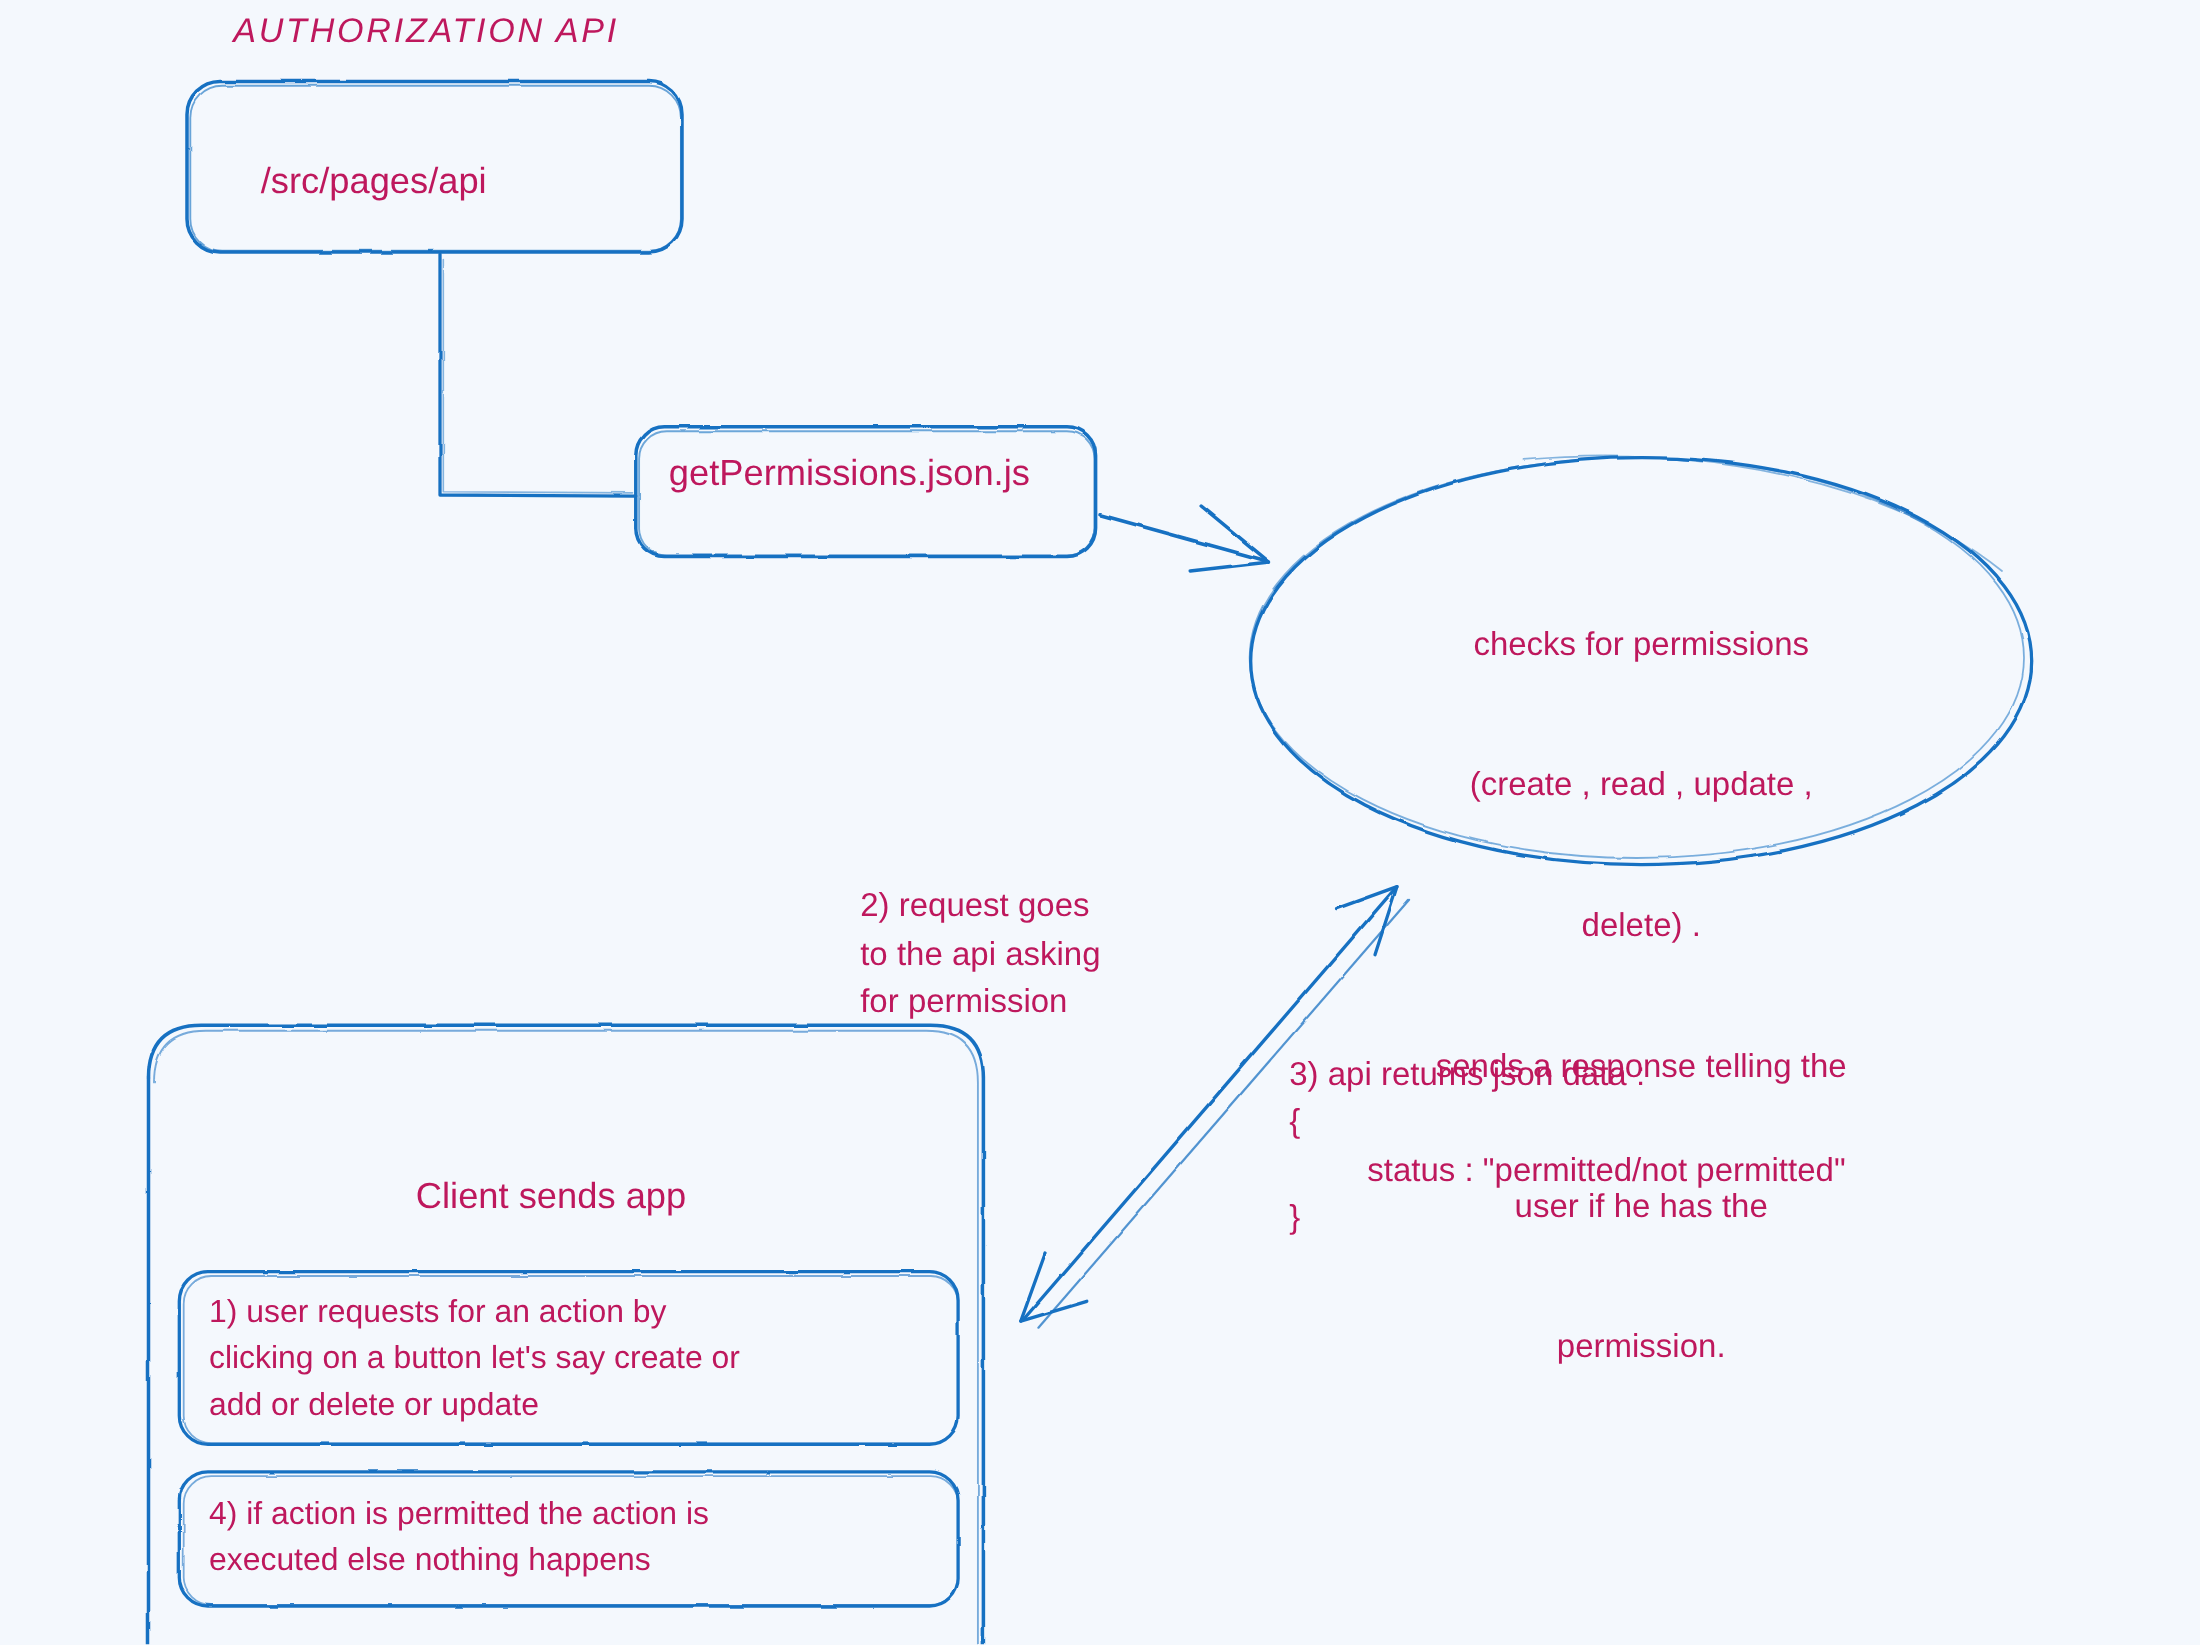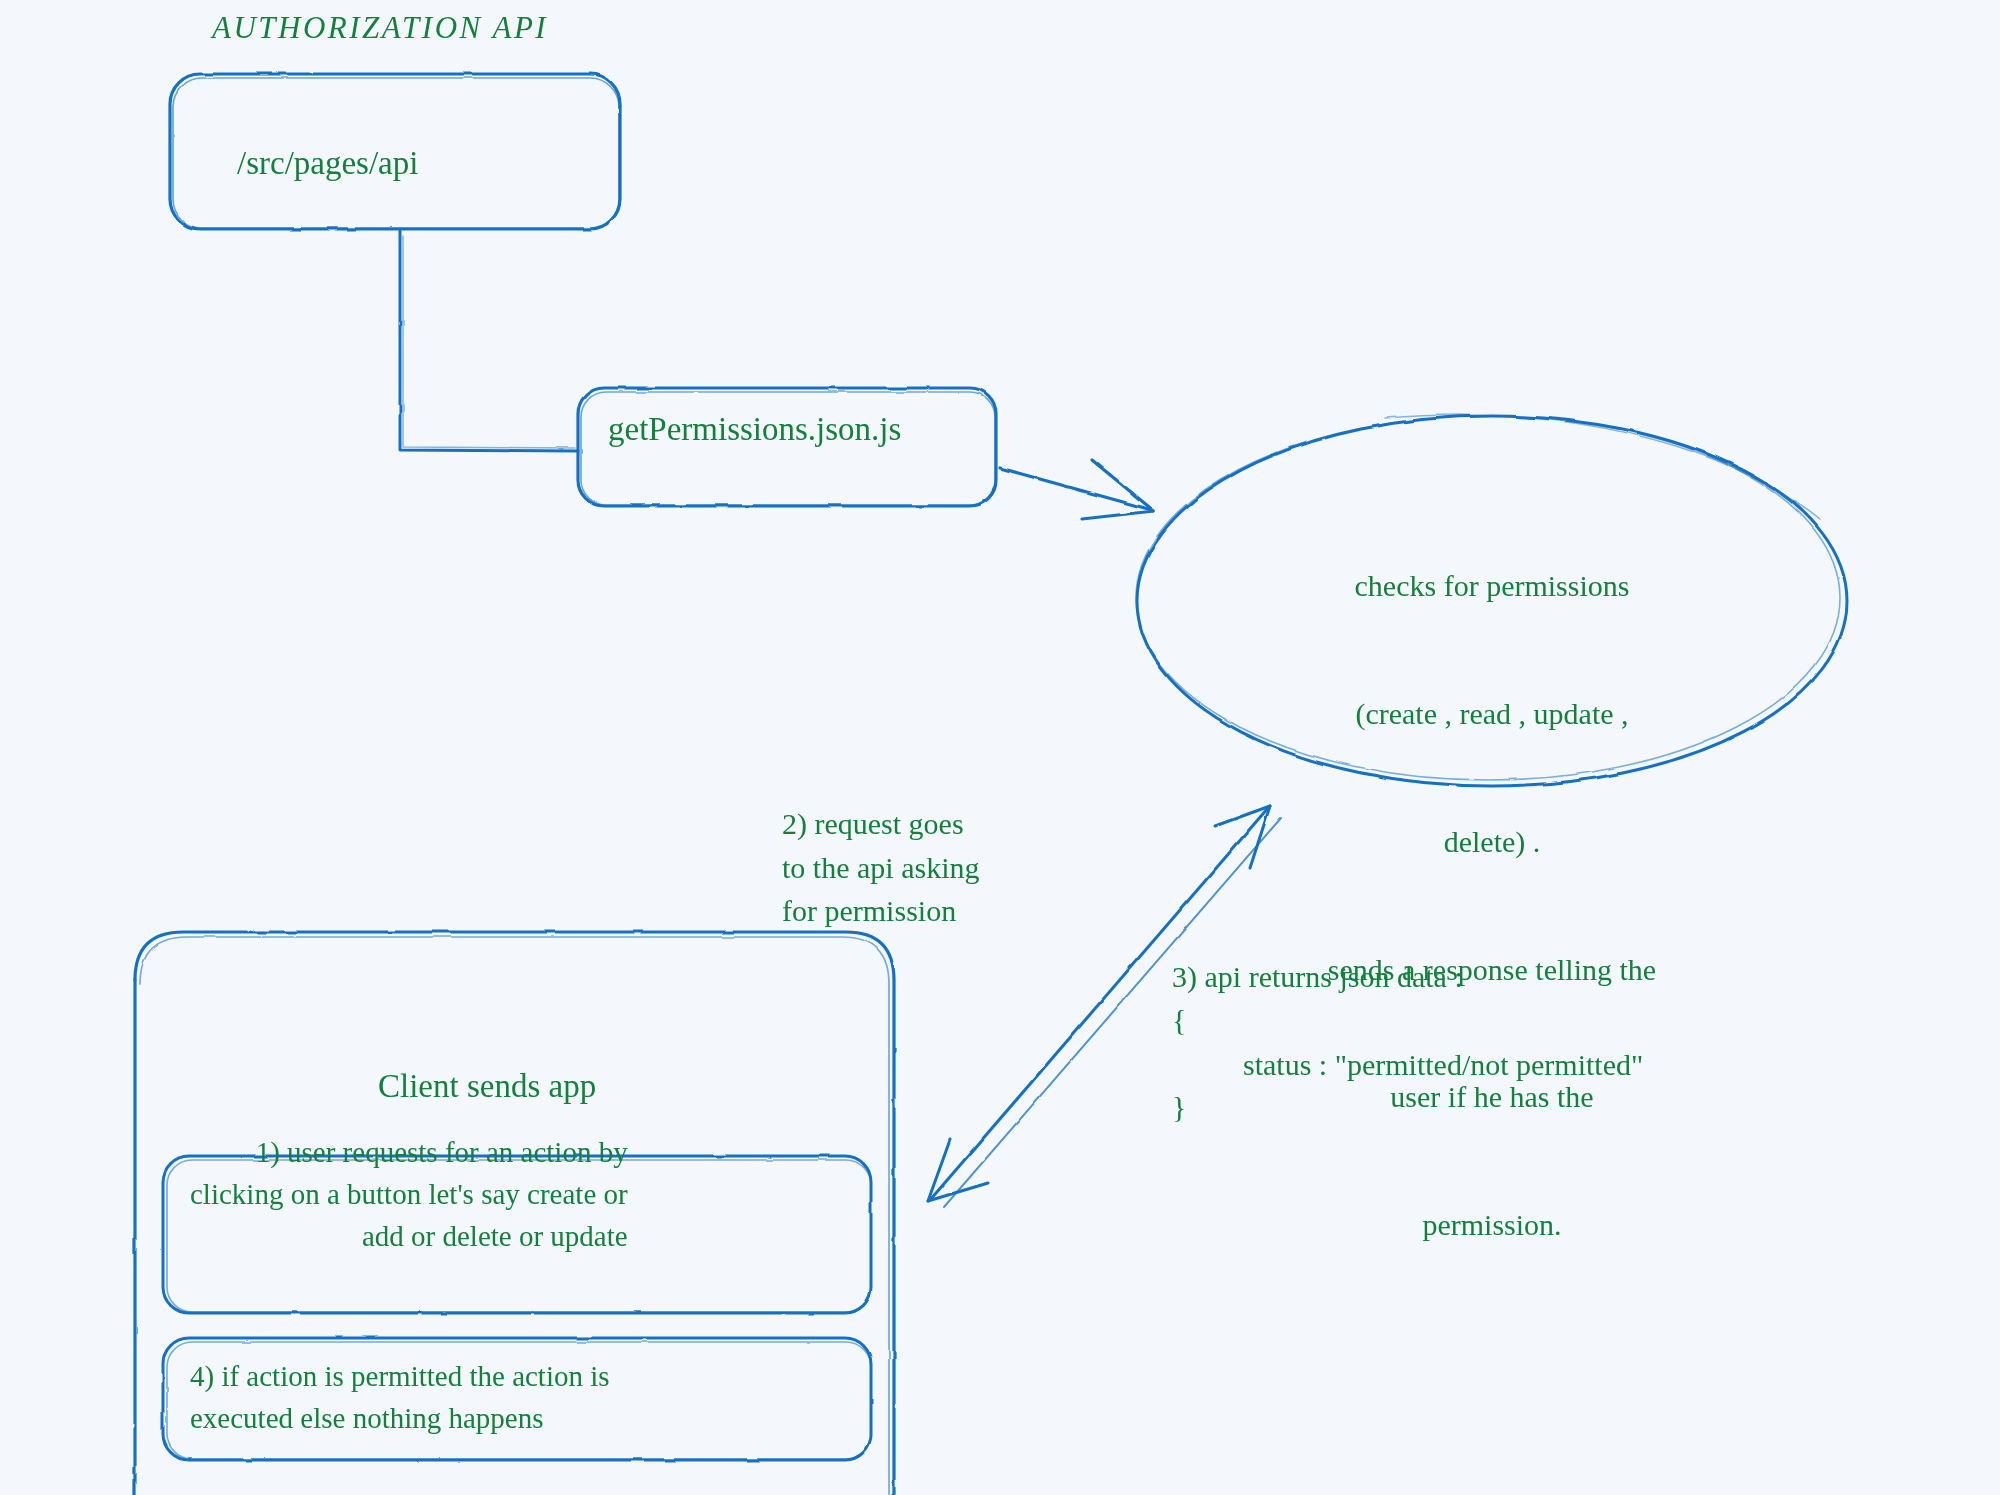--- a/index.html
+++ b/index.html
@@ -22,22 +22,22 @@
   }
   #sketch {
     position: absolute;
     top: 0;
     left: 0;
     width: 2000px;
     height: 1495px;
   }
   .lbl {
     position: absolute;
-    color: #15803d;
-    font-family: Liberation Serif, serif;
+    color: #be185d;
+    font-family: Liberation Sans, sans-serif;
     line-height: 1.32;
     white-space: pre;
     pointer-events: none;
   }
   .title-lbl {
     font-size: 31px;
     letter-spacing: 2.5px;
     font-style: italic;
     font-weight: 400;
   }
@@ -157,20 +157,20 @@
 to the api asking
 for permission</div>
 
   <div class="lbl json-lbl" style="left:1172px; top:955px;">3) api returns json data :</div>
   <div class="lbl json-lbl" style="left:1172px; top:998px;">{</div>
   <div class="lbl json-lbl" style="left:1243px; top:1043px;">status : "permitted/not permitted"</div>
   <div class="lbl json-lbl" style="left:1172px; top:1085px;">}</div>
 
   <div class="lbl box-lbl" style="left:378px; top:1065px;">Client sends app</div>
 
-  <div class="lbl step-lbl" style="left:190px; top:1131px;text-align:right;">1) user requests for an action by
+  <div class="lbl step-lbl" style="left:190px; top:1172px;">1) user requests for an action by
 clicking on a button let's say create or
 add or delete or update</div>
 
   <div class="lbl step-lbl" style="left:190px; top:1355px;">4) if action is permitted the action is
 executed else nothing happens</div>
 
 </div>
 
 </body></html>

